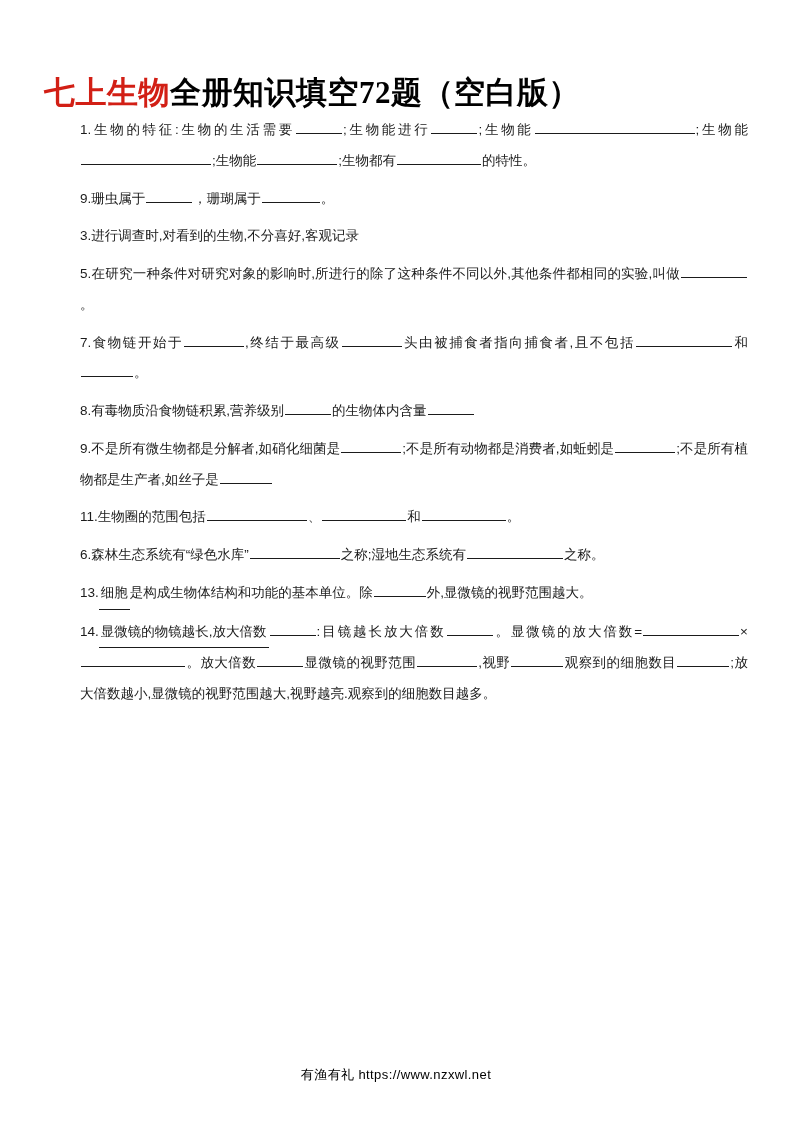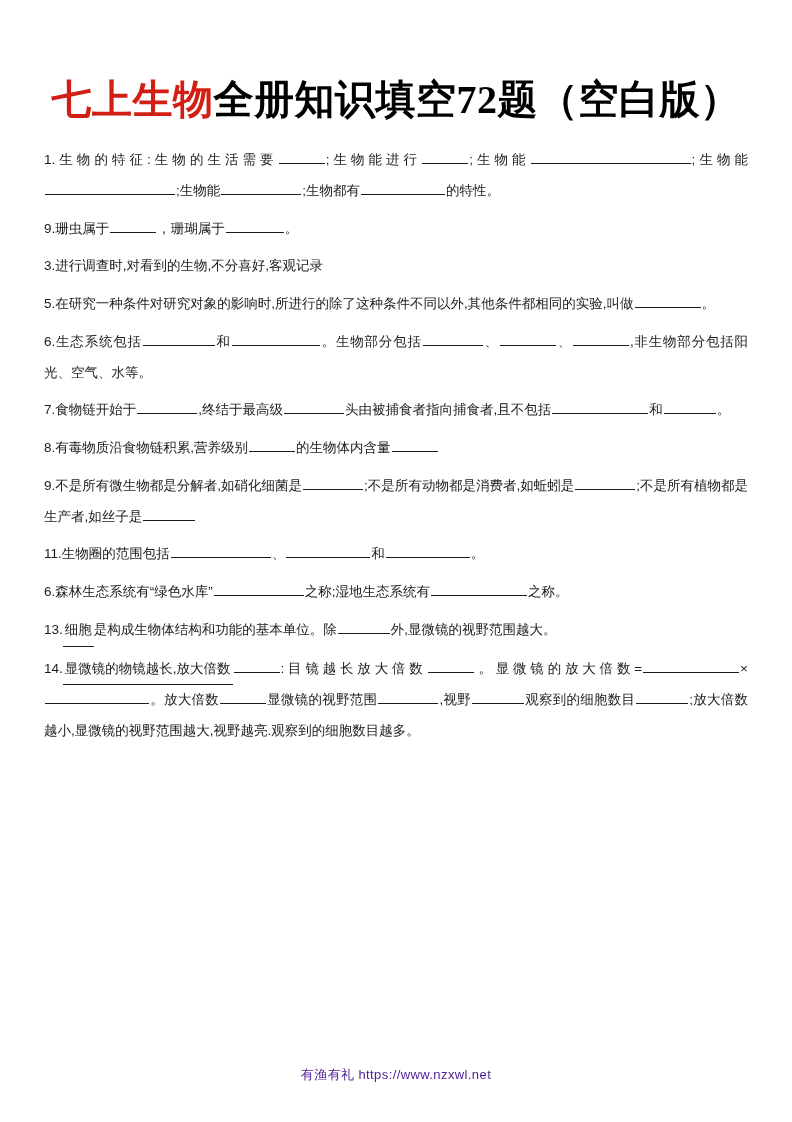--- a/index.html
+++ b/index.html
@@ -15,39 +15,39 @@
     overflow: hidden;
   }
   .page {
     position: relative;
     width: 792px;
     height: 1122px;
     box-sizing: border-box;
     padding: 58px 44px 0 44px;
   }
   .doc-title {
-    text-align: center;
     font-family: "Liberation Serif", serif;
     font-weight: bold;
-    font-size: 40px;
+    font-size: 31px;
     letter-spacing: 0.5px;
-    margin: 14px 0 18px 0;
+    margin: 14px 0 1px 0;
     white-space: nowrap;
   }
   .doc-title .red {
     color: #d21f15;
   }
   .doc-title .black {
     color: #000000;
   }
   .body-text {
     font-size: 13.5px;
     line-height: 2.28;
     color: #1b1b1b;
     font-family: "Liberation Sans", sans-serif;
+    margin-left: 36px;
   }
   .q {
     margin: 0 0 7px 0;
     text-align: justify;
     text-justify: inter-ideograph;
   }
   .blank {
     display: inline-block;
     border-bottom: 1px solid #1b1b1b;
     height: 0.95em;
@@ -58,41 +58,40 @@
     display: inline-block;
     border-bottom: 1px solid #1b1b1b;
     padding: 0 2px;
   }
   .footer {
     position: absolute;
     left: 0;
     right: 0;
     bottom: 38px;
     text-align: center;
-    color: #4c1d95;
+    color: #000000;
     font-size: 13px;
     font-family: "Liberation Sans", sans-serif;
     letter-spacing: 0.4px;
   }
 </style>
 </head>
 <body>
 
 <div class="page">
 
   <h1 class="doc-title">
     <span class="red">七上生物</span><span class="black">全册知识填空72题（空白版）</span>
   </h1>
 
   <div class="body-text" id="questions">
       <p class="q"><span>1.生物的特征:生物的生活需要</span><span class="blank" style="width: 46px;"></span><span>;生物能进行</span><span class="blank" style="width: 46px;"></span><span>;生物能</span><span class="blank" style="width: 160px;"></span><span>;生物能</span><span class="blank" style="width: 130px;"></span><span>;生物能</span><span class="blank" style="width: 80px;"></span><span>;生物都有</span><span class="blank" style="width: 84px;"></span><span>的特性。</span></p>
       <p class="q"><span>9.珊虫属于</span><span class="blank" style="width: 46px;"></span><span>，珊瑚属于</span><span class="blank" style="width: 58px;"></span><span>。</span></p>
       <p class="q"><span>3.进行调查时,对看到的生物,不分喜好,客观记录</span></p>
       <p class="q"><span>5.在研究一种条件对研究对象的影响时,所进行的除了这种条件不同以外,其他条件都相同的实验,叫做</span><span class="blank" style="width: 66px;"></span><span>。</span></p>
-      <p class="q"><span>6.生态系统包括</span><span class="blank" style="width: 72px;"></span><span>和</span><span class="blank" style="width: 88px;"></span><span>。生物部分包括</span><span class="blank" style="width: 60px;"></span><span>、</span><span class="blank" style="width: 56px;"></span><span>、</span><span class="blank" style="width: 56px;"></span><span>,非生物部分包括阳光、空气、水等。</span></p>
       <p class="q"><span>7.食物链开始于</span><span class="blank" style="width: 60px;"></span><span>,终结于最高级</span><span class="blank" style="width: 60px;"></span><span>头由被捕食者指向捕食者,且不包括</span><span class="blank" style="width: 96px;"></span><span>和</span><span class="blank" style="width: 52px;"></span><span>。</span></p>
       <p class="q"><span>8.有毒物质沿食物链积累,营养级别</span><span class="blank" style="width: 46px;"></span><span>的生物体内含量</span><span class="blank" style="width: 46px;"></span></p>
       <p class="q"><span>9.不是所有微生物都是分解者,如硝化细菌是</span><span class="blank" style="width: 60px;"></span><span>;不是所有动物都是消费者,如蚯蚓是</span><span class="blank" style="width: 60px;"></span><span>;不是所有植物都是生产者,如丝子是</span><span class="blank" style="width: 52px;"></span></p>
       <p class="q"><span>11.生物圈的范围包括</span><span class="blank" style="width: 100px;"></span><span>、</span><span class="blank" style="width: 84px;"></span><span>和</span><span class="blank" style="width: 84px;"></span><span>。</span></p>
       <p class="q"><span>6.森林生态系统有“绿色水库”</span><span class="blank" style="width: 90px;"></span><span>之称;湿地生态系统有</span><span class="blank" style="width: 96px;"></span><span>之称。</span></p>
       <p class="q"><span>13.</span><span class="u">细胞</span><span>是构成生物体结构和功能的基本单位。除</span><span class="blank" style="width: 52px;"></span><span>外,显微镜的视野范围越大。</span></p>
       <p class="q"><span>14.</span><span class="u">显微镜的物镜越长,放大倍数</span><span class="blank" style="width: 46px;"></span><span>:目镜越长放大倍数</span><span class="blank" style="width: 46px;"></span><span>。显微镜的放大倍数=</span><span class="blank" style="width: 96px;"></span><span>×</span><span class="blank" style="width: 104px;"></span><span>。放大倍数</span><span class="blank" style="width: 46px;"></span><span>显微镜的视野范围</span><span class="blank" style="width: 60px;"></span><span>,视野</span><span class="blank" style="width: 52px;"></span><span>观察到的细胞数目</span><span class="blank" style="width: 52px;"></span><span>;放大倍数越小,显微镜的视野范围越大,视野越亮.观察到的细胞数目越多。</span></p>
     </div>
 
   <div class="footer">有渔有礼 https://www.nzxwl.net</div>

